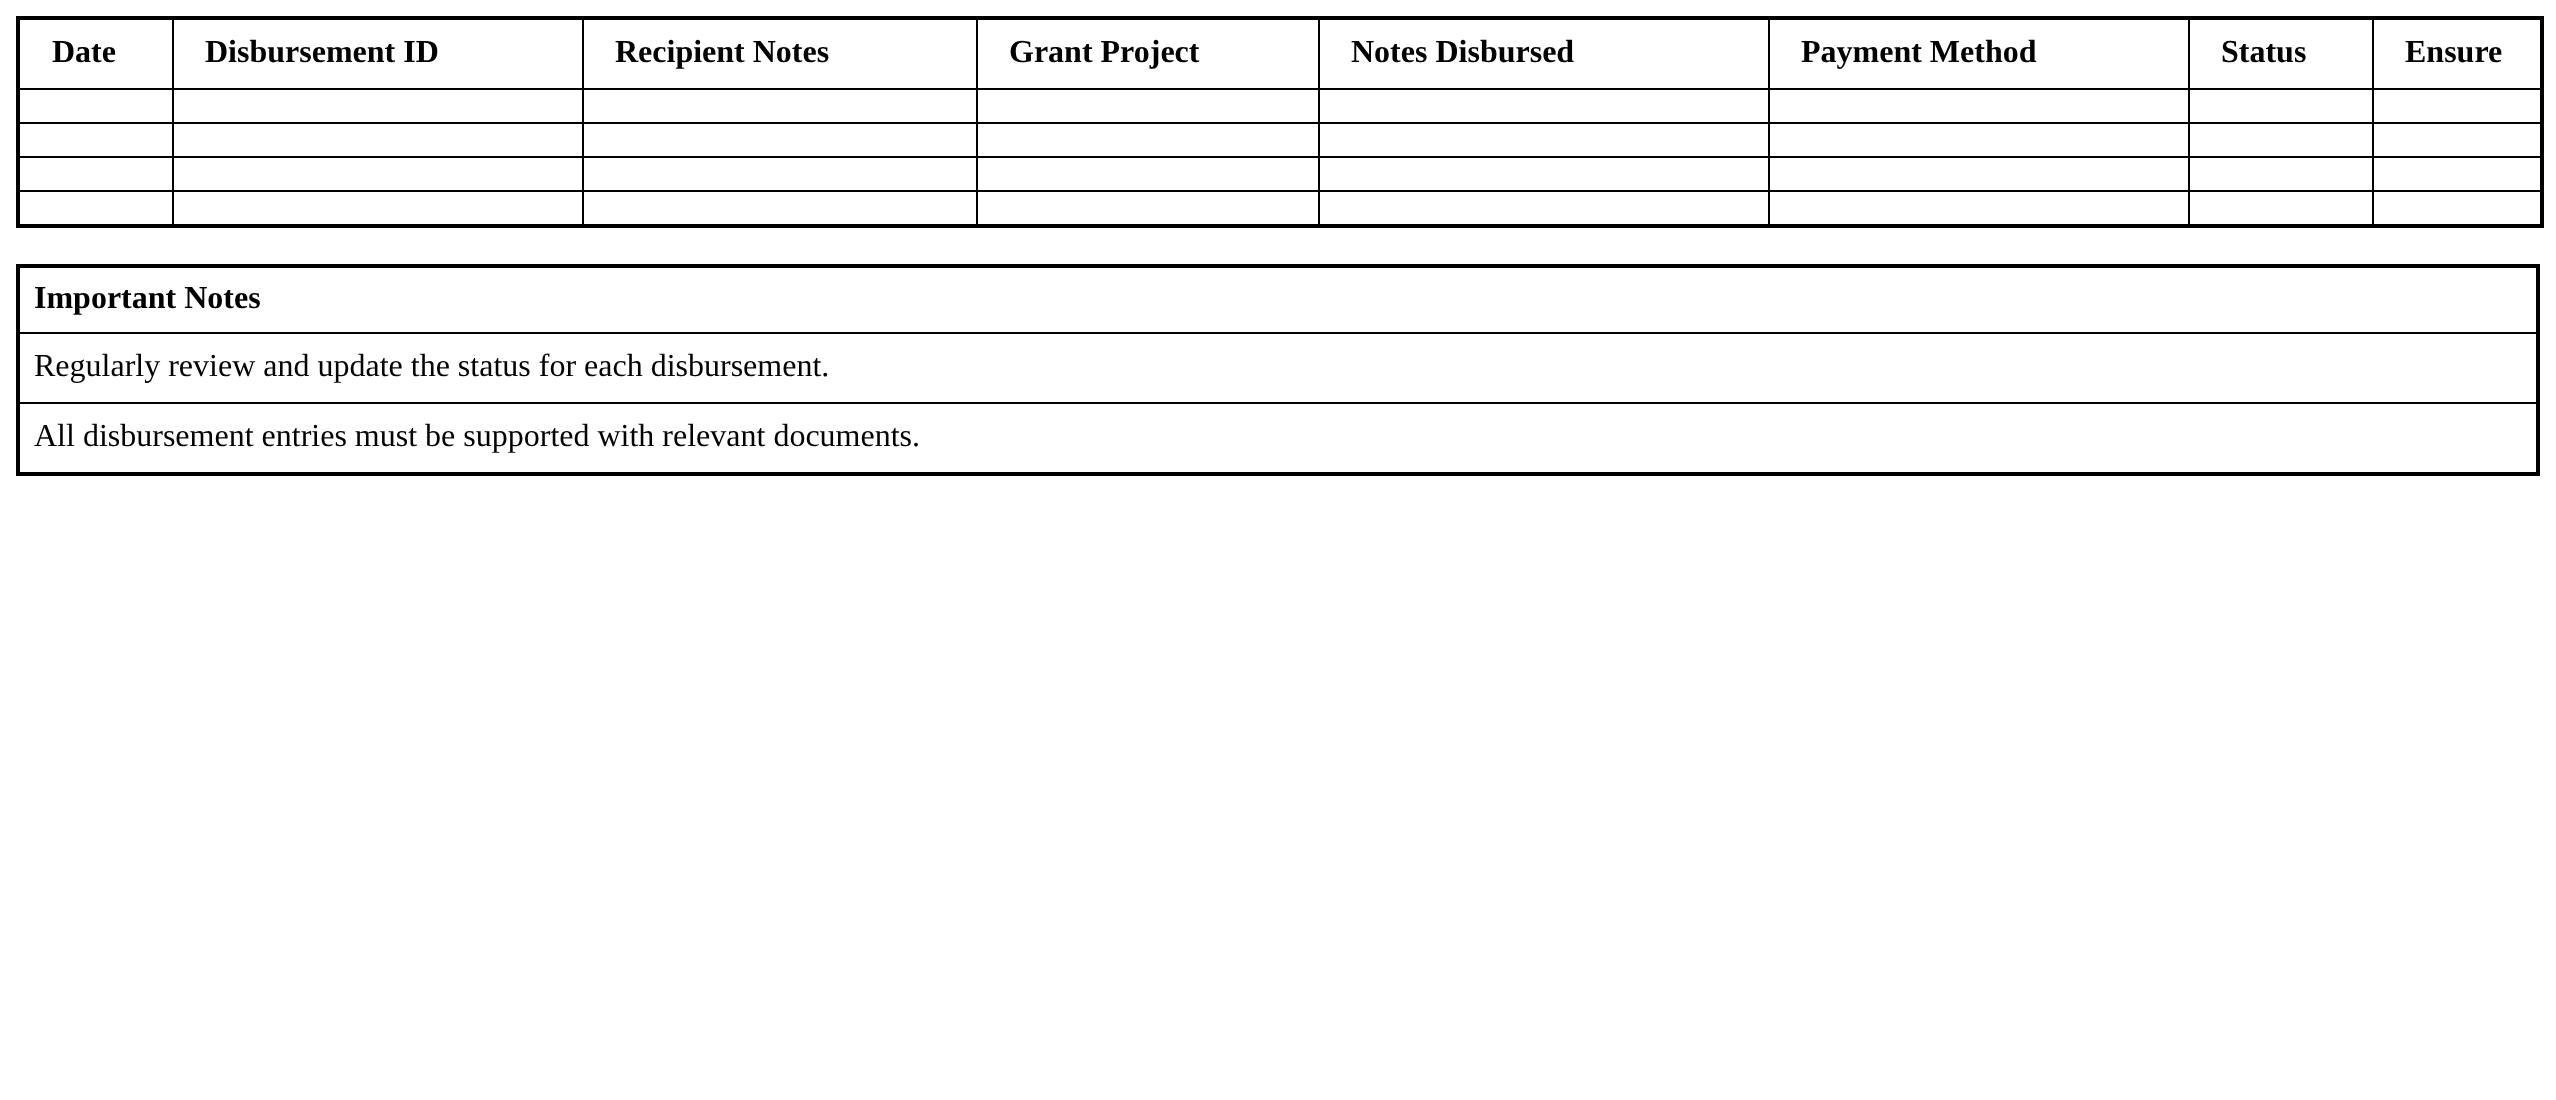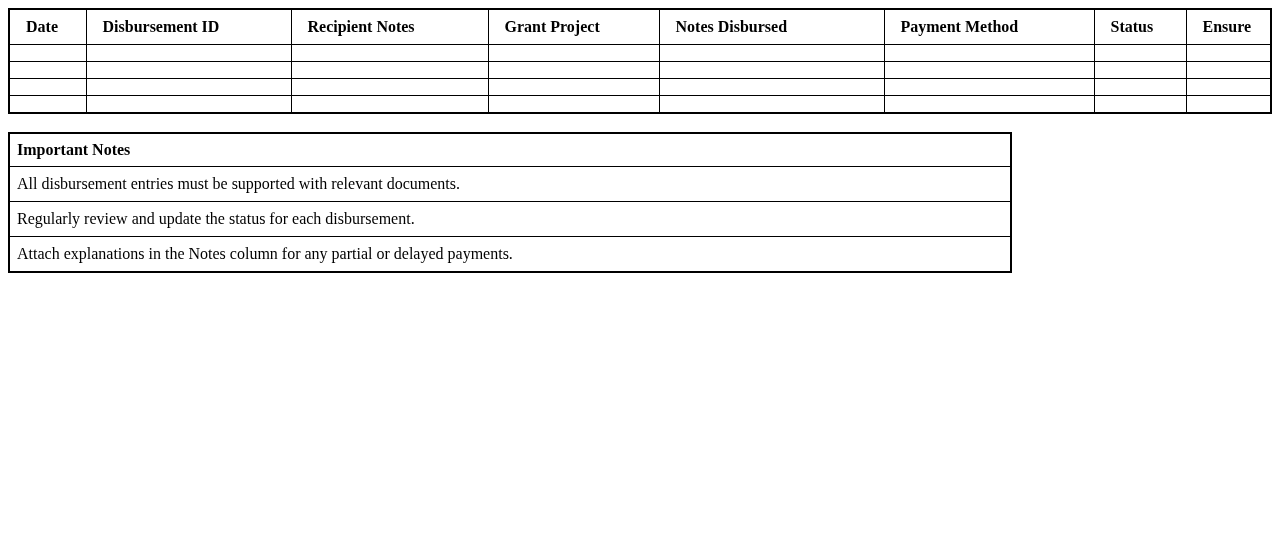--- a/index.html
+++ b/index.html
@@ -12,21 +12,21 @@
     height: 550px;
     box-sizing: border-box;
     padding: 8px;
     font-family: "Liberation Serif", "DejaVu Serif", serif;
     color: #000000;
     overflow: hidden;
   }
   table {
     border-collapse: collapse;
     table-layout: fixed;
-    width: 1004px;
+    width: 1262px;
     background: #ffffff;
   }
   table, th, td {
     border: 1px solid #000000;
   }
   table {
     border-width: 2px;
   }
   th, td {
     font-size: 16px;
@@ -126,22 +126,19 @@
     </tr>
   </tbody>
 </table>
 
 <table class="notes-table">
   <tbody>
     <tr>
       <td class="notes-header-cell">Important Notes</td>
     </tr>
     <tr>
-      <td>All disbursement entries must be supported with relevant documents.</td>
-    </tr>
-    <tr>
       <td>Regularly review and update the status for each disbursement.</td>
     </tr>
     <tr>
-      <td>Attach explanations in the Notes column for any partial or delayed payments.</td>
+      <td>All disbursement entries must be supported with relevant documents.</td>
     </tr>
   </tbody>
 </table>
 
 </body></html>

